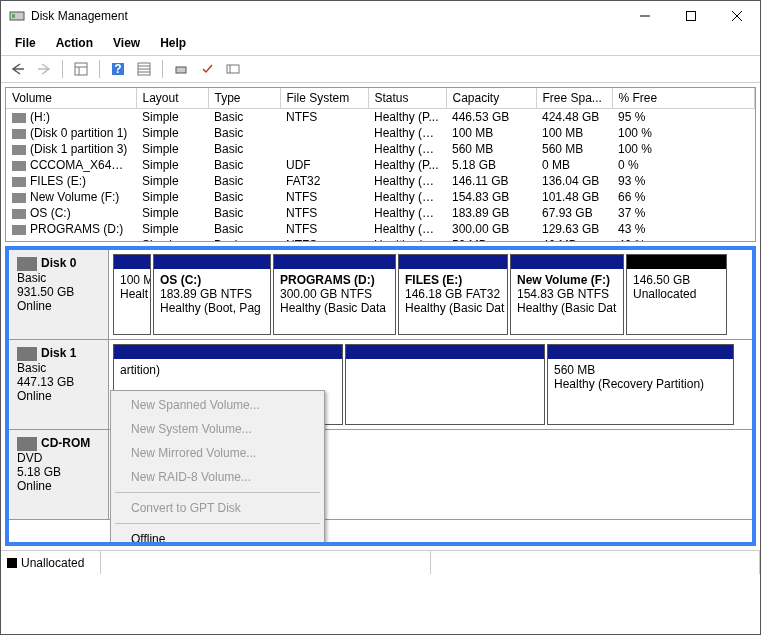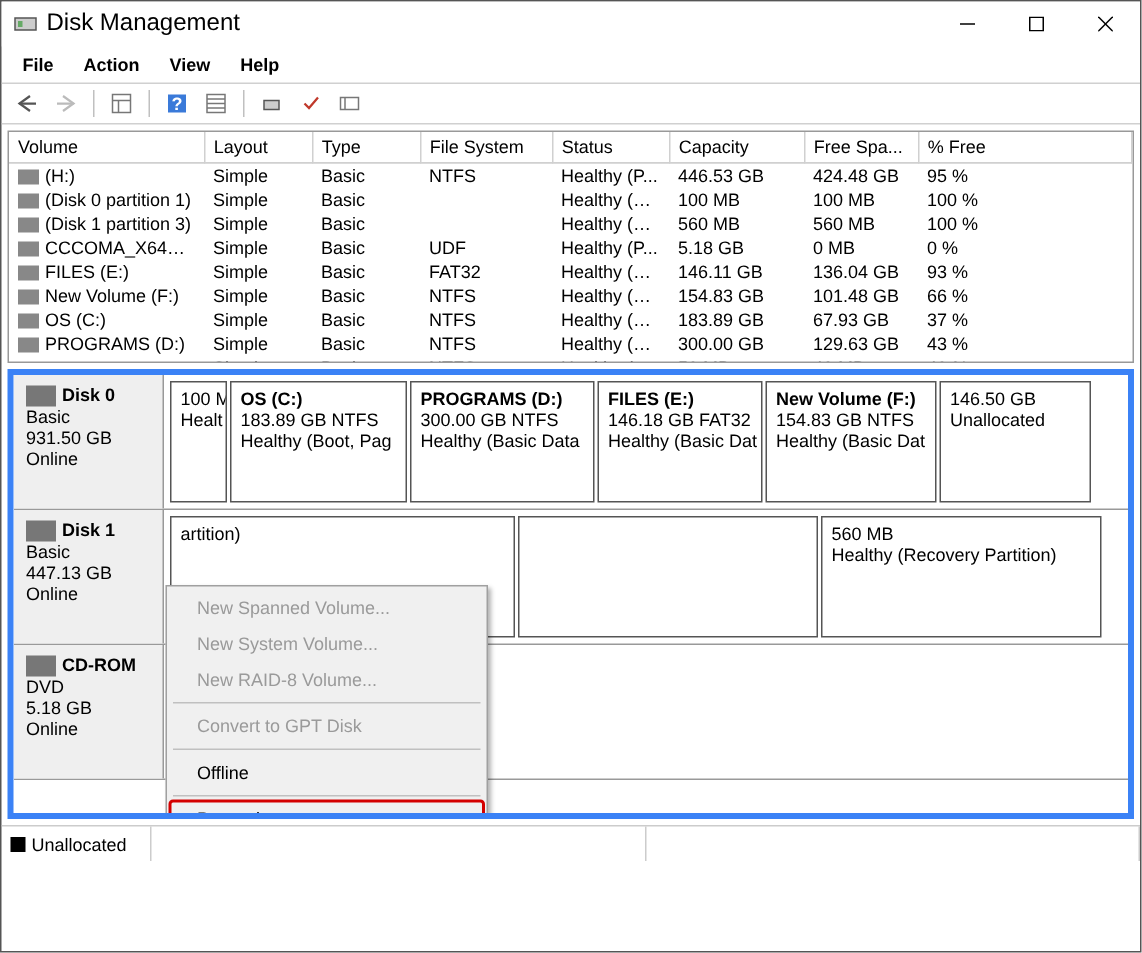--- a/index.html
+++ b/index.html
@@ -1,21 +1,21 @@
 <!DOCTYPE html>
 <html><head>
 <meta charset="utf-8">
 <style>
 * { margin: 0; padding: 0; box-sizing: border-box; font-family: "Segoe UI", Tahoma, sans-serif; font-size: 12px; }
 body { background: #fff; width: 761px; height: 635px; overflow: hidden; border: 1px solid #555; }
 
 
 .titlebar { display: flex; align-items: center; height: 30px; padding: 0 0 0 8px; background: #fff; }
 .titlebar .icon { width: 16px; height: 16px; margin-right: 6px; }
-.titlebar .title { flex: 1; font-size: 16px; }
+.titlebar .title { flex: 1; font-size: 12px; }
 .titlebar .controls { display: flex; }
 .titlebar .controls div { width: 46px; height: 30px; display: flex; align-items: center; justify-content: center; }
 
 
 .menubar { display: flex; padding: 2px 4px; }
 .menubar div { padding: 3px 10px; font-weight: bold; }
 
 
 .toolbar { display: flex; align-items: center; padding: 2px 6px; border-top: 1px solid #d0d0d0; border-bottom: 1px solid #d0d0d0; gap: 4px; }
 .tb-btn { width: 22px; height: 22px; display: flex; align-items: center; justify-content: center; border: 1px solid transparent; }
@@ -28,21 +28,21 @@
 .volume-table td { padding: 1px 6px; white-space: nowrap; overflow: hidden; text-overflow: ellipsis; }
 .volume-table .disk-icon { width: 14px; height: 10px; display: inline-block; background: #888; margin-right: 4px; vertical-align: middle; }
 
 
 .disk-pane { margin: 0 4px 4px 4px; border: 4px solid #3b82f6; height: 300px; overflow-y: scroll; position: relative; }
 .disk-row { display: flex; border-bottom: 1px solid #999; min-height: 90px; }
 .disk-label { width: 100px; padding: 6px 8px; border-right: 1px solid #999; background: #efefef; }
 .disk-label .dname { font-weight: bold; }
 .disk-label .disk-icon2 { width: 20px; height: 14px; background: #777; display: inline-block; margin-right: 4px; vertical-align: middle; }
 .partitions { flex: 1; display: flex; padding: 4px; gap: 0; }
-.part { border: 1px solid #555; margin-right: 2px; display: flex; flex-direction: row; }
+.part { border: 1px solid #555; margin-right: 2px; display: flex; flex-direction: column; }
 .part .bar { height: 14px; background: #0d1a8c; }
 .part .bar.unalloc { background: #000; }
 .part .body { padding: 4px 6px; flex: 1; overflow: hidden; white-space: nowrap; }
 .part .pname { font-weight: bold; }
 
 
 .context-menu { position: absolute; background: #f0f0f0; border: 1px solid #a0a0a0; box-shadow: 2px 2px 3px rgba(0,0,0,0.3); width: 215px; z-index: 100; padding: 2px; margin-top: 36px; }
 .context-menu .item { padding: 5px 18px; }
 .context-menu .item.disabled { color: #9a9a9a; }
 .context-menu .sep { height: 1px; background: #c0c0c0; margin: 3px 2px; }
@@ -343,20 +343,21 @@
       </div>
       <div class="disk-row">
         <div class="disk-label"><span class="disk-icon2"></span><span class="dname">CD-ROM</span><br>DVD<br>5.18 GB<br>Online</div>
         <div class="partitions"></div>
       </div>
     </div>
 
   <div class="context-menu" id="ctx" style="left:101px; top:104px;">
       <div class="item disabled">New Spanned Volume...</div>
       <div class="item disabled">New System Volume...</div>
+      <div class="item disabled">New Mirrored Volume...</div>
       <div class="item disabled">New RAID-8 Volume...</div>
       <div class="sep"></div>
       <div class="item disabled">Convert to GPT Disk</div>
       <div class="sep"></div>
       <div class="item">Offline</div>
       <div class="sep"></div>
       <div class="item highlighted">Properties</div>
     </div>
 </div>
 

